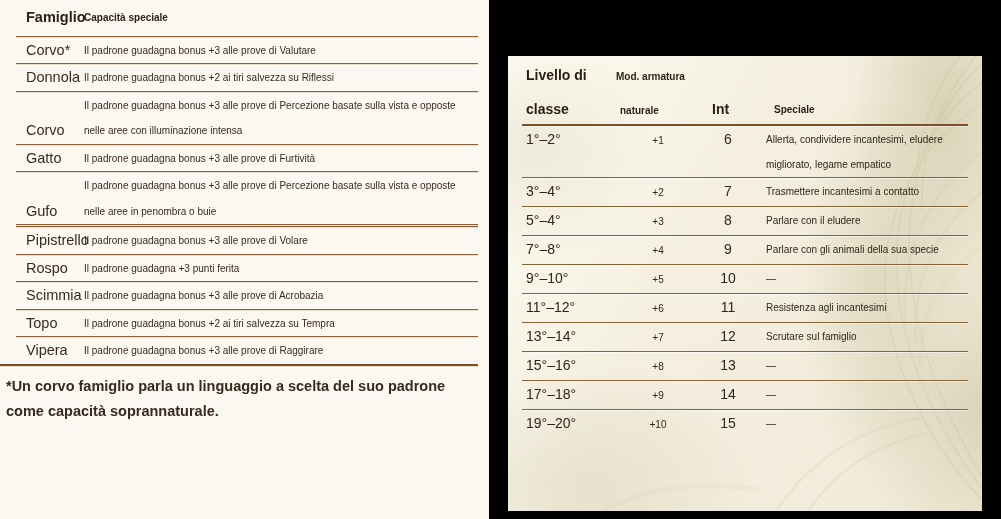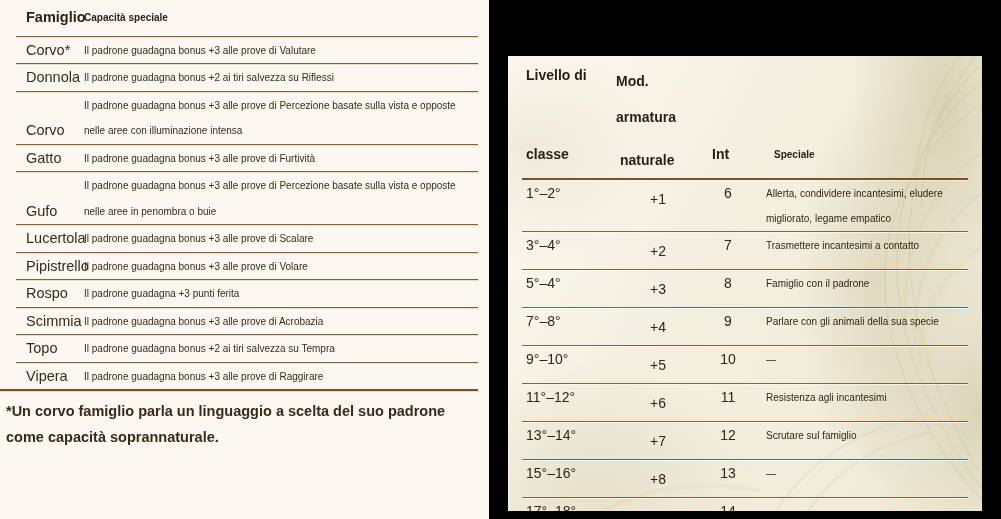--- a/index.html
+++ b/index.html
@@ -140,22 +140,22 @@
     box-sizing: border-box;
     color: #33241a;
     font-size: 14px;
     line-height: 25px;
   }
   .p-c2 {
     flex: 0 0 92px;
     width: 92px;
     text-align: center;
     color: #33241a;
-    font-size: 14px;
-    line-height: 36px;
+    font-size: 10px;
+    line-height: 27px;
   }
   .p-c3 {
     flex: 0 0 48px;
     width: 48px;
     text-align: center;
     color: #33241a;
     font-size: 14px;
     line-height: 25px;
   }
   .p-c4 {
@@ -229,24 +229,20 @@
         <div class="f-col-desc">Il padrone guadagna bonus +3 alle prove di Furtività</div>
       </div>
       <div class="rule"></div>
 
       <div class="f-row">
         <div class="f-col-name">Gufo</div>
         <div class="f-col-desc">Il padrone guadagna bonus +3 alle prove di Percezione basate sulla vista e opposte nelle aree in penombra o buie</div>
       </div>
       <div class="rule"></div>
 
-      <div class="f-row">
-        <div class="f-col-name">Lucertola</div>
-        <div class="f-col-desc">Il padrone guadagna bonus +3 alle prove di Scalare</div>
-      </div>
       <div class="rule"></div>
 
       <div class="f-row">
         <div class="f-col-name">Pipistrello</div>
         <div class="f-col-desc">Il padrone guadagna bonus +3 alle prove di Volare</div>
       </div>
       <div class="rule"></div>
 
       <div class="f-row">
         <div class="f-col-name">Rospo</div>
@@ -329,21 +325,21 @@
           <div class="p-c2">+2</div>
           <div class="p-c3">7</div>
           <div class="p-c4">Trasmettere incantesimi a contatto</div>
         </div>
         <div class="p-rule"></div>
 
         <div class="p-row">
           <div class="p-c1">5°–4°</div>
           <div class="p-c2">+3</div>
           <div class="p-c3">8</div>
-          <div class="p-c4">Famiglio con il padrone</div>
+          <div class="p-c4">Parlare con il eludere</div>
         </div>
         <div class="p-rule"></div>
 
         <div class="p-row">
           <div class="p-c1">7°–8°</div>
           <div class="p-c2">+4</div>
           <div class="p-c3">9</div>
           <div class="p-c4">Parlare con gli animali della sua specie</div>
         </div>
         <div class="p-rule"></div>

